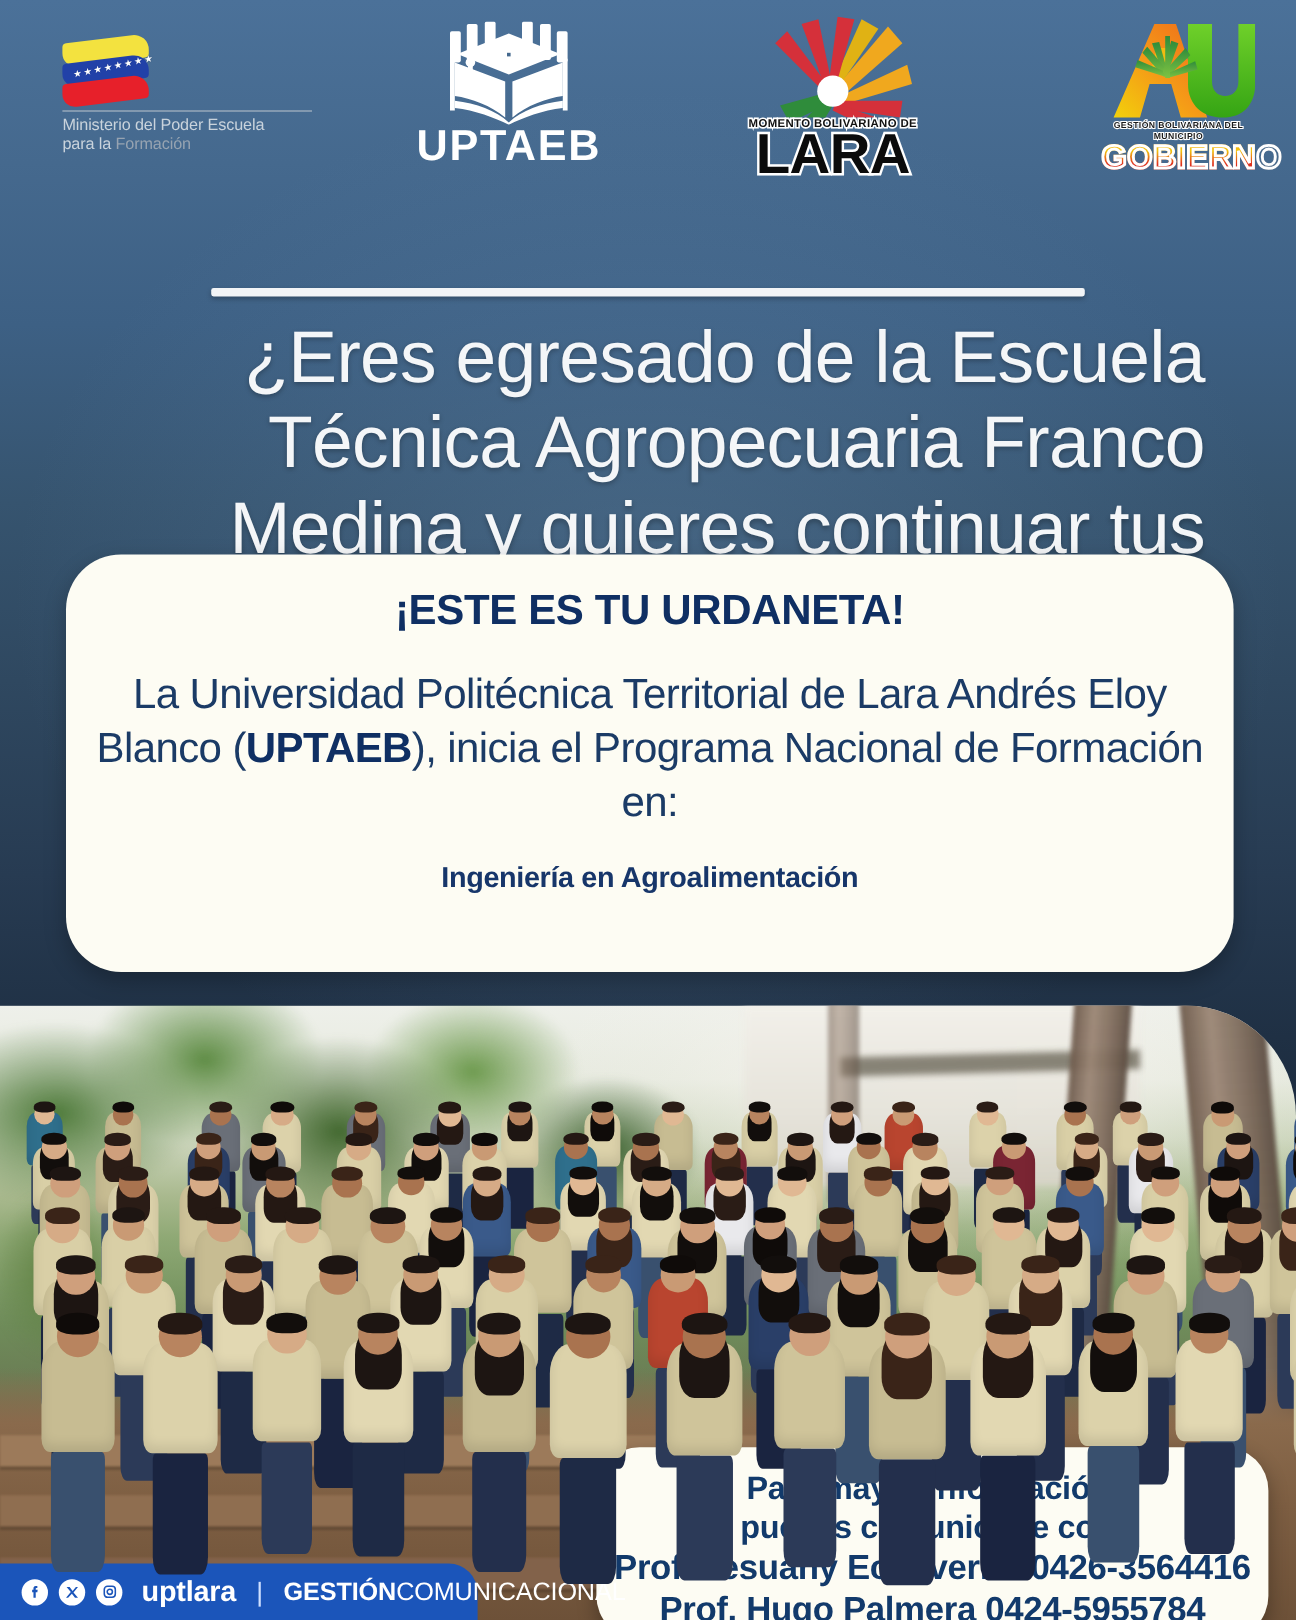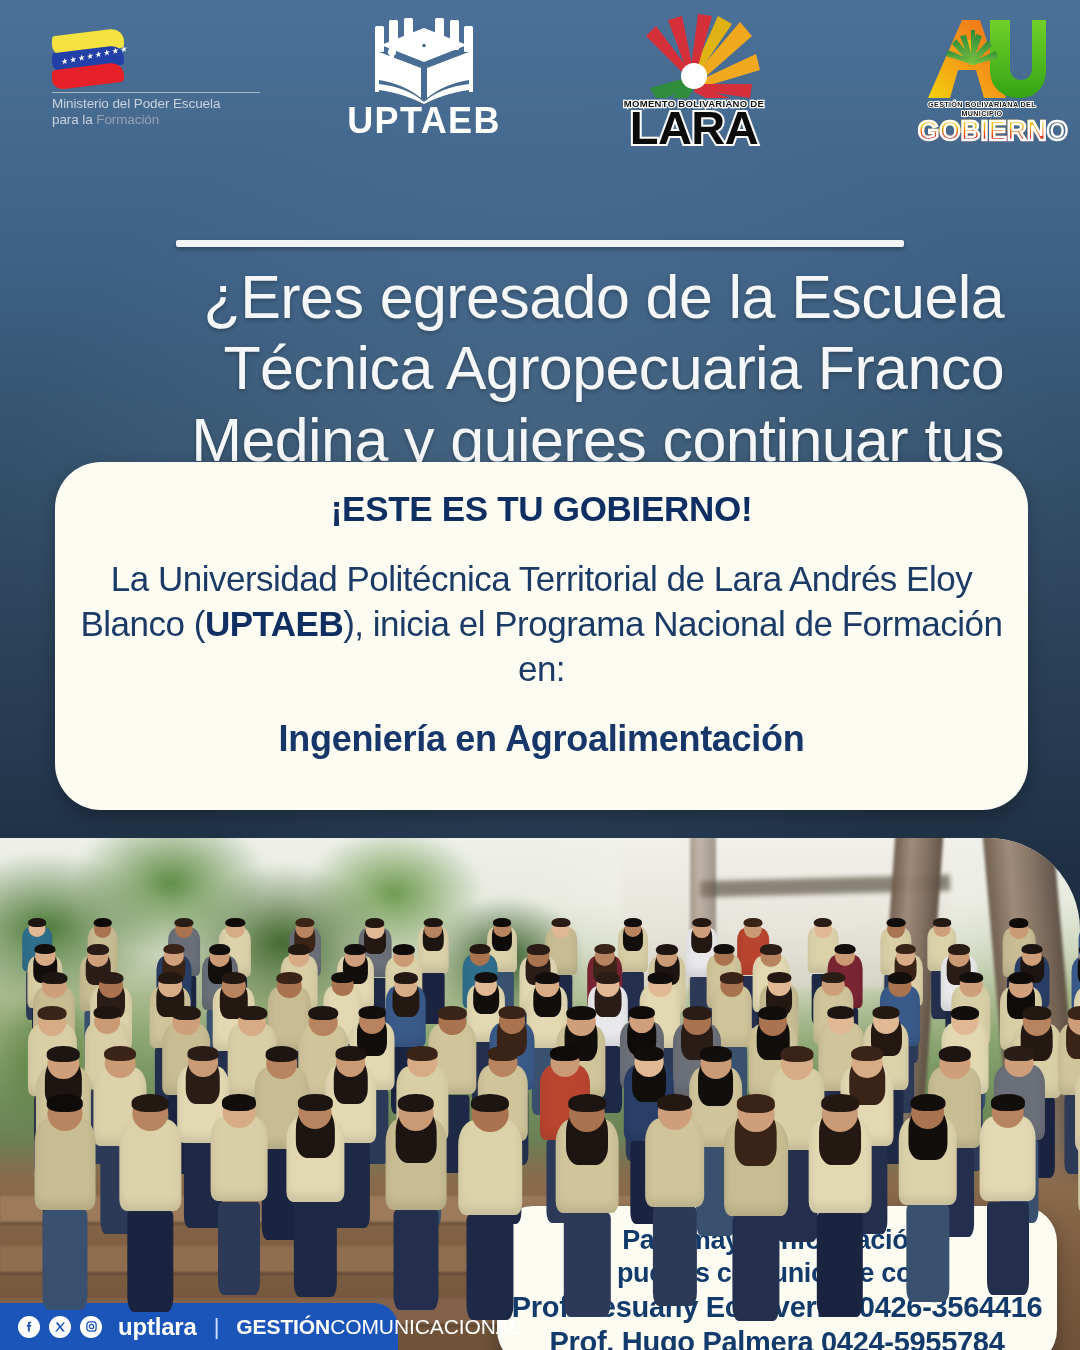--- a/index.html
+++ b/index.html
@@ -131,21 +131,21 @@
   .card-h{
     margin-top:27px; font-size:35px; font-weight:bold;
     color:#0f2f63; letter-spacing:-.3px;
   }
   .card-body{
     margin-top:28px; font-size:35px; line-height:1.28;
     color:#1b3b66; letter-spacing:-.5px;
   }
   .card-body b{ font-weight:bold; color:#0f2f63; }
   .card-prog{
-    margin-top:27px; font-size:36px; font-weight:bold;
+    margin-top:27px; font-size:24px; font-weight:bold;
     color:#17366a; letter-spacing:-.3px;
   }
 
   
   .photo{
     position:absolute; left:0; top:838px; width:1080px; height:512px;
     border-top-right-radius:92px;
     overflow:hidden;
   }
   .ph-sky{
@@ -369,21 +369,21 @@
       <div class="urd-sub">GESTIÓN BOLIVARIANA DEL MUNICIPIO</div>
       <div class="urd-big">GOBIERNO</div>
     </div>
   </div>
 
   <div class="hl-rule"></div>
 
   <div class="question">¿Eres egresado de la Escuela Técnica Agropecuaria Franco Medina y quieres continuar tus estudios universitarios?</div>
 
   <div class="card">
-    <div class="card-h">¡ESTE ES TU GOBIERNO!</div>
+    <div class="card-h">¡ESTE ES TU URDANETA!</div>
     <div class="card-body"><span>La Universidad Politécnica Territorial de Lara Andrés Eloy Blanco (</span><b>UPTAEB</b><span>), inicia el Programa Nacional de Formación en:</span></div>
     <div class="card-prog">Ingeniería en Agroalimentación</div>
   </div>
 
   <div class="photo">
     <div class="ph-sky"></div>
     <div class="ph-foliageL"></div>
     <div class="ph-wall"></div>
     <div class="ph-roof"></div>
     <div class="ph-trunk t3"></div>

